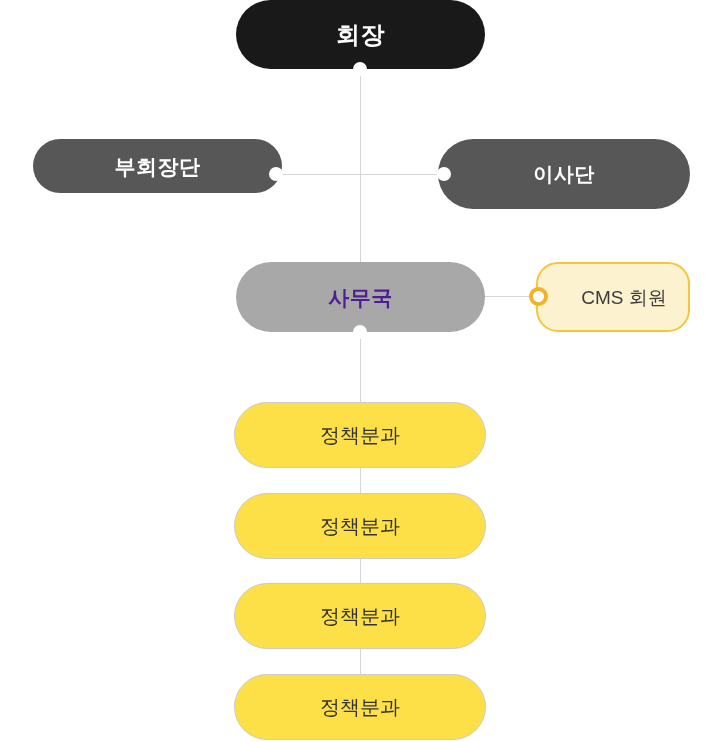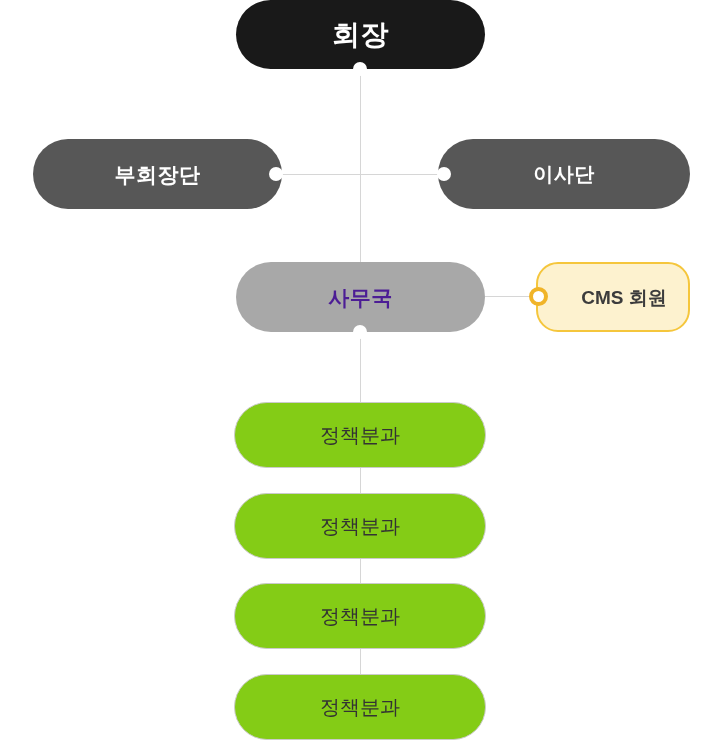--- a/index.html
+++ b/index.html
@@ -35,27 +35,27 @@
   .node .label { display: block; line-height: 1; }
 
   
   .pill { border-radius: 999px; }
 
   
   .n-chair {
     left: 236px; top: 0px; width: 249px; height: 69px;
     background: #191919;
     color: #ffffff;
-    font-size: 28px; font-weight: 700;
+    font-size: 24px; font-weight: 700;
     letter-spacing: 0.5px;
   }
 
   
   .n-vice {
-    left: 33px; top: 139px; width: 249px; height: 70px;
+    left: 33px; top: 139px; width: 249px; height: 54px;
     background: #575757;
     color: #ffffff;
     font-size: 21px; font-weight: 700;
     letter-spacing: 0.5px;
   }
   .n-board {
     left: 438px; top: 139px; width: 252px; height: 70px;
     background: #575757;
     color: #ffffff;
     font-size: 20px; font-weight: 700;
@@ -71,28 +71,28 @@
     letter-spacing: 0.5px;
   }
 
   
   .n-cms {
     left: 536px; top: 262px; width: 154px; height: 70px;
     background: #fdf2cf;
     border: 2px solid #f5c63c;
     border-radius: 22px;
     color: #3c3c3c;
-    font-size: 19px; font-weight: 700;
+    font-size: 19px; font-weight: 400;
     padding-left: 22px;
   }
 
   
   .n-sub {
     left: 234px; width: 252px; height: 66px;
-    background: #84cc16;
+    background: #fde047;
     border: 1px solid #cbcbcb;
     color: #333333;
     font-size: 20px; font-weight: 500;
   }
   .n-sub-1 { top: 402px; }
   .n-sub-2 { top: 493px; }
   .n-sub-3 { top: 583px; }
   .n-sub-4 { top: 674px; }
 
   

